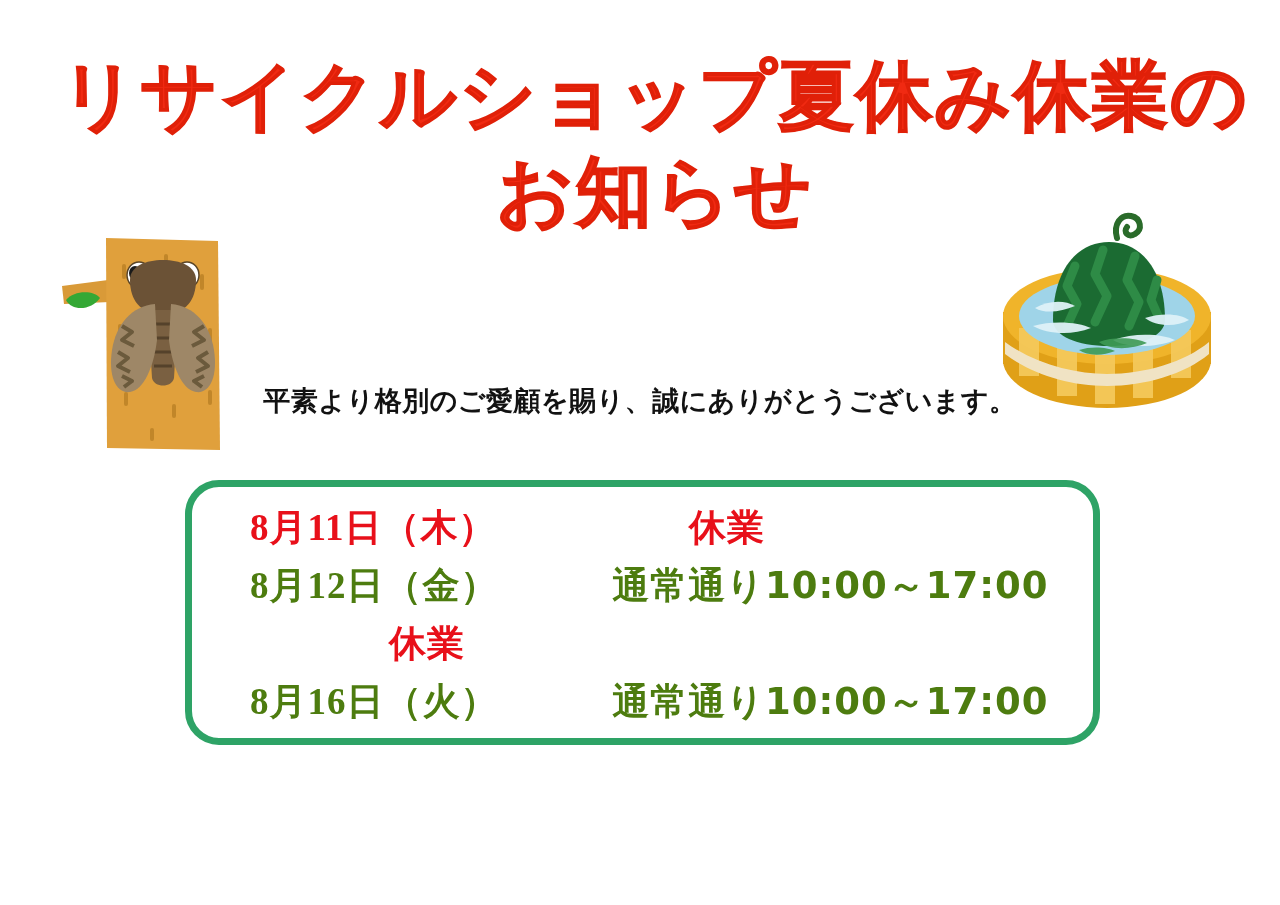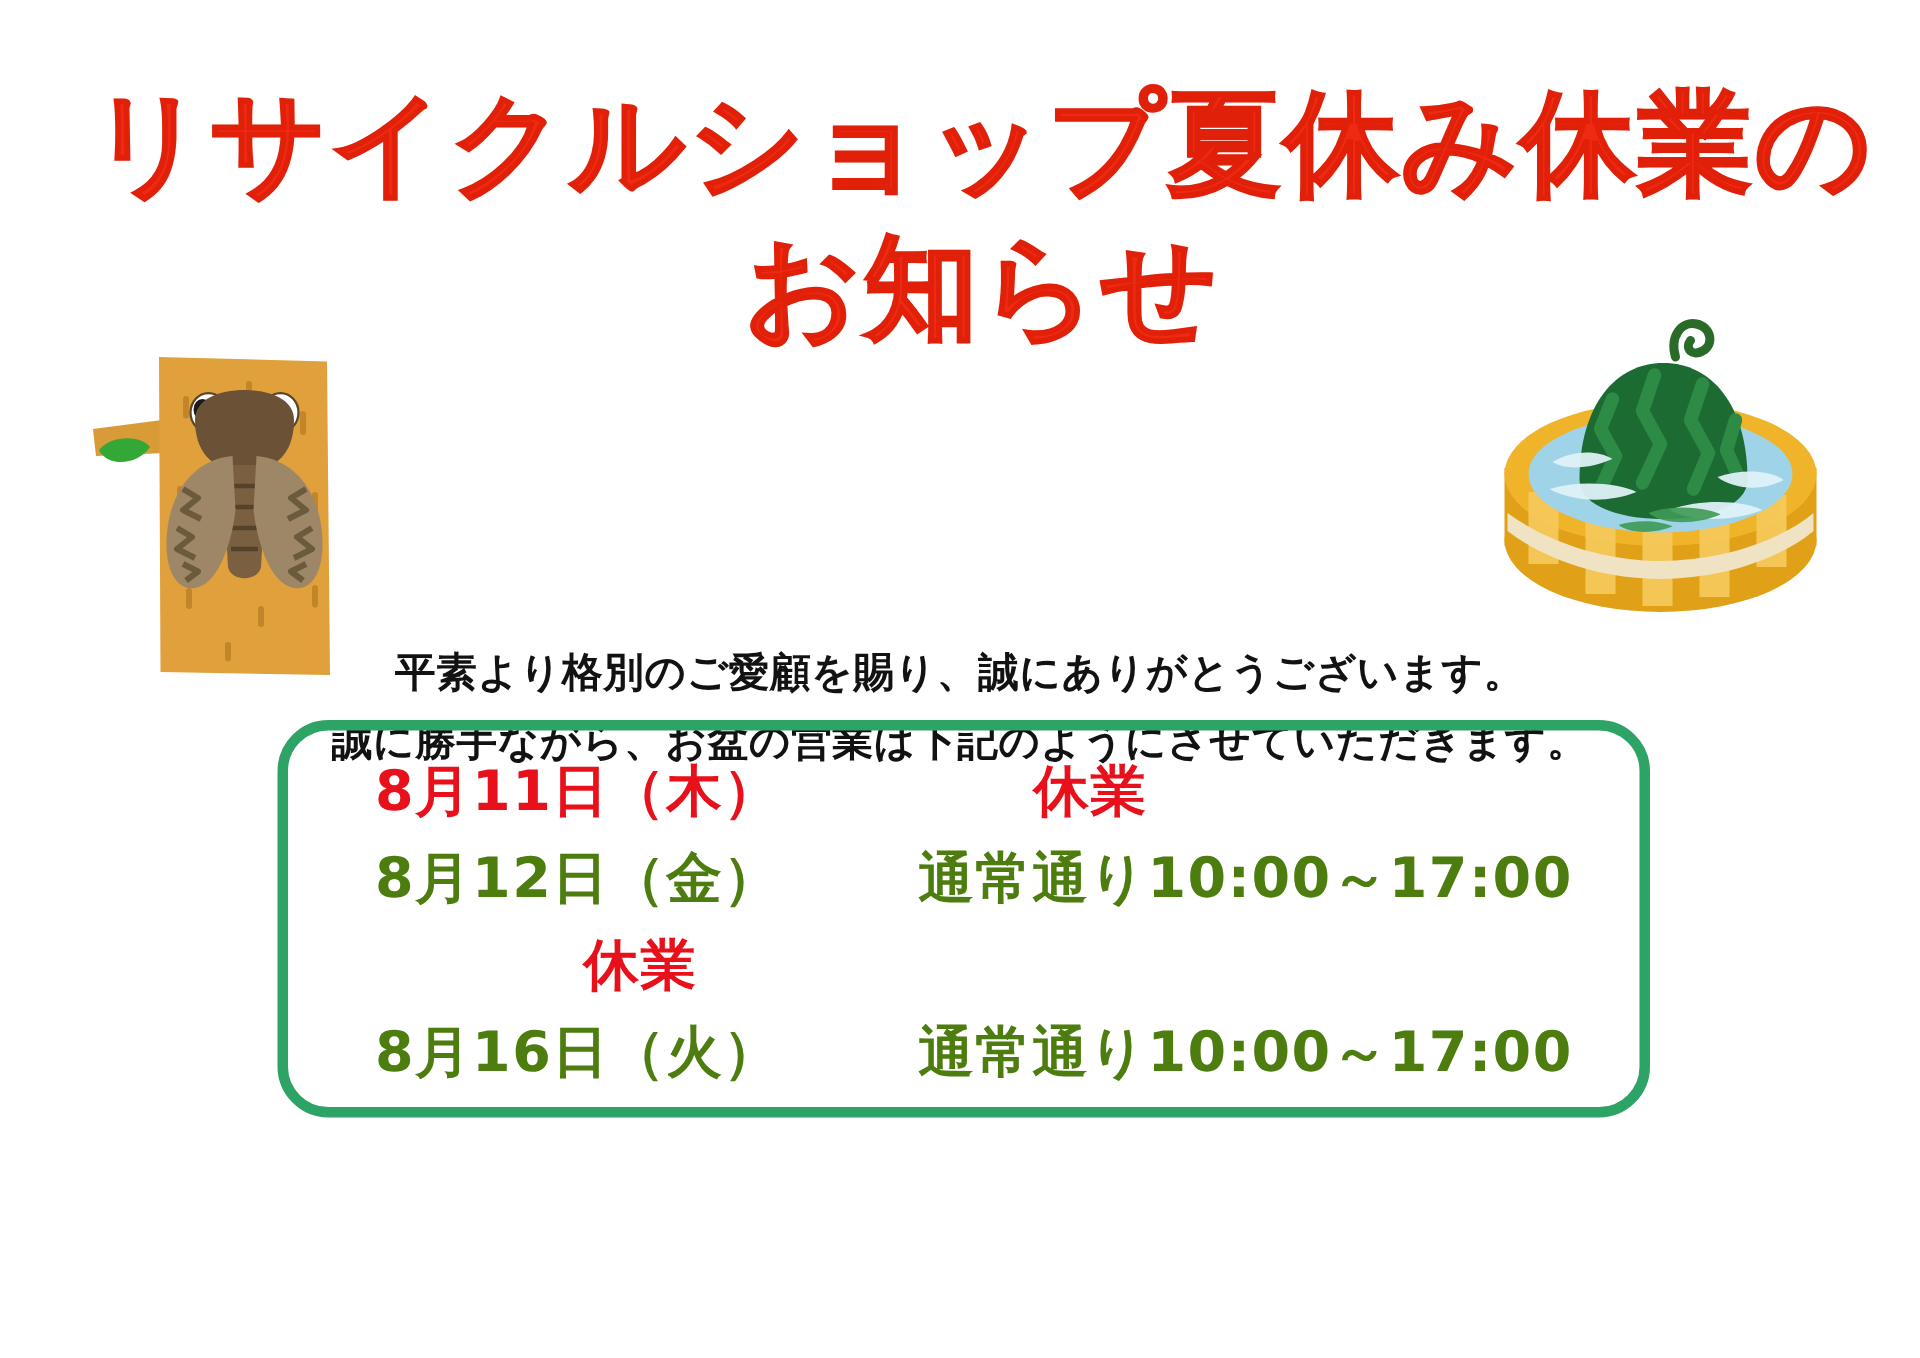--- a/index.html
+++ b/index.html
@@ -41,21 +41,20 @@
   .title-line.l1 { font-size: 76px; }
   .title-line.l2 { font-size: 76px; margin-top: 8px; text-align: center; }
 
   
   .body-block {
     position: absolute;
     left: 0;
     top: 378px;
     width: 1280px;
     text-align: center;
-    margin-top: 48px;
   }
   .body-line {
     font-weight: bold;
     font-size: 27px;
     line-height: 46px;
     color: #121212;
     letter-spacing: 0.5px;
     white-space: nowrap;
   }
 
@@ -81,21 +80,21 @@
     display: flex;
     align-items: baseline;
     height: 58px;
     font-weight: bold;
     font-size: 37px;
     letter-spacing: 1px;
     white-space: nowrap;
     color: #4d7c0f;
   }
   .schedule-row.closed { color: #E8101A; }
-  .col-date  { width: 300px; flex: 0 0 300px; }
+  .col-date  { width: 300px; flex: 0 0 300px; font-family: Liberation Serif, serif; }
   .col-state { width: 215px; flex: 0 0 215px; text-align: right; }
   .col-hours { flex: 0 0 auto; text-align: right; }
 
   
   .signature {
     position: absolute;
     right: 55px;
     top: 786px;
     font-weight: bold;
     font-size: 33px;
@@ -222,21 +221,20 @@
       </g>
       <g fill="#3E9A55" opacity="0.9">
         <path d="M104 142 C120 136 142 138 152 143 C136 150 114 150 104 142 Z"></path>
         <path d="M84 150 C96 146 112 147 120 151 C108 156 92 156 84 150 Z"></path>
       </g>
     </svg>
   </div>
 
   <div class="body-block">
     <div class="body-line">平素より格別のご愛顧を賜り、誠にありがとうございます。</div>
-    <div class="body-line">誠に勝手ながら、お盆の営業は下記のようにさせていただきます。</div>
   </div>
 
   <div class="schedule-box"></div>
 
   <div class="schedule-list">
 
     <div class="schedule-row closed">
       <span class="col-date">8月11日（木）</span>
       <span class="col-state">休業</span>
       <span class="col-hours"></span>

